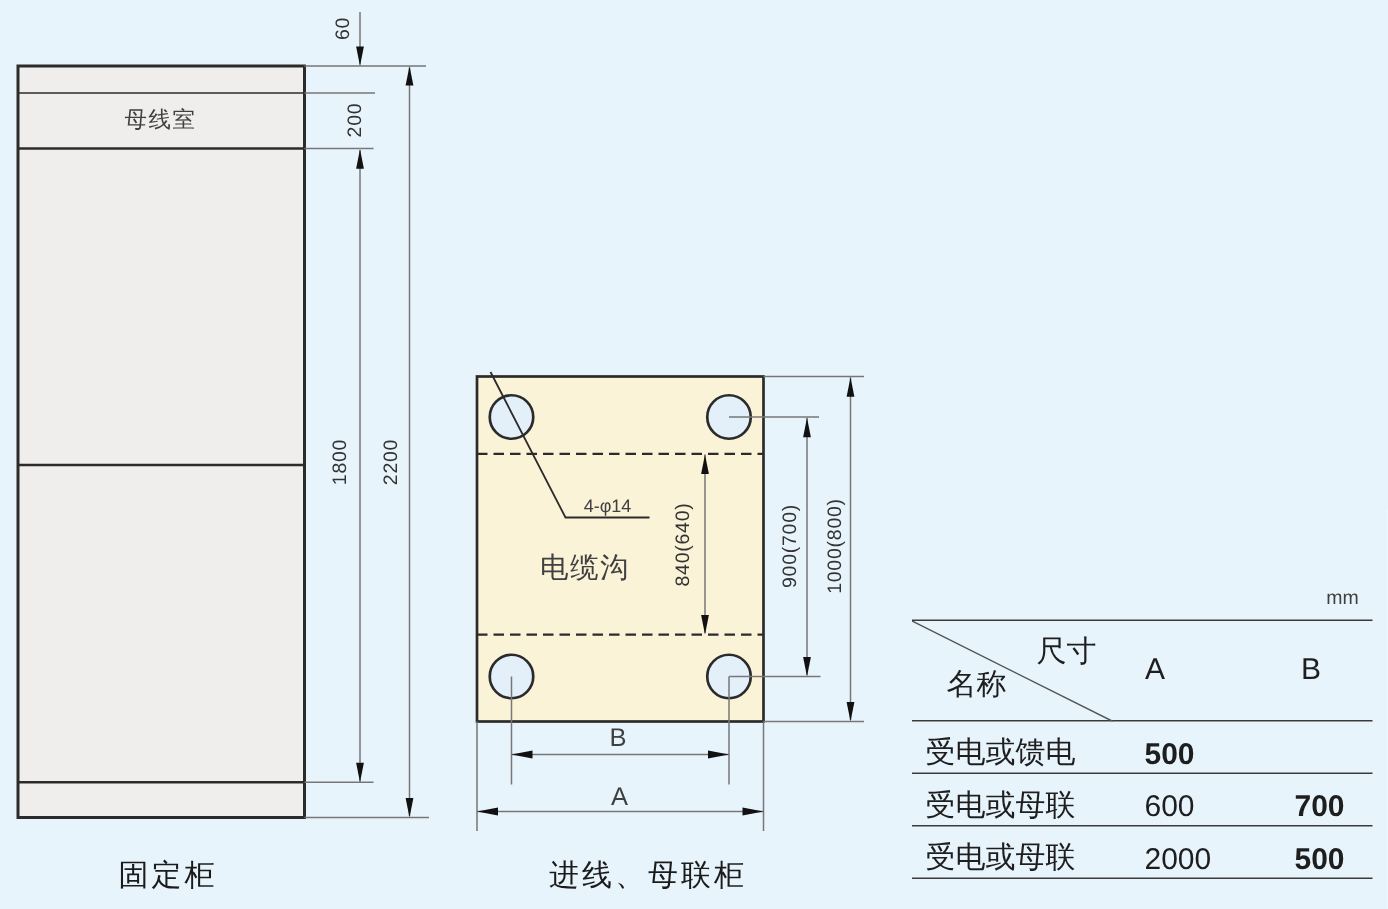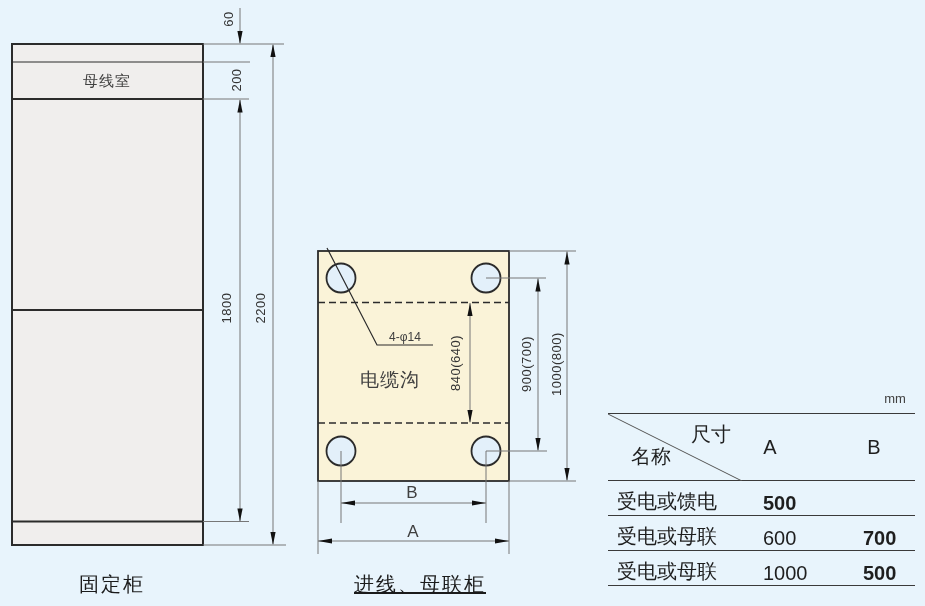--- a/index.html
+++ b/index.html
@@ -125,21 +125,21 @@
   <div class="lbl" style="left:107px;top:80px;font-size:15px;letter-spacing:1px;">母线室</div>
   <div class="lbl caption" style="left:112px;top:584px;">固定柜</div>
 
   <div class="lbl" style="left:405px;top:337px;font-size:12px;">4-φ14</div>
   <div class="lbl" style="left:390px;top:379px;font-size:19px;letter-spacing:1px;">电缆沟</div>
   <div class="lbl rot dim" style="left:455px;top:363px;">840(640)</div>
   <div class="lbl rot dim" style="left:526px;top:364px;">900(700)</div>
   <div class="lbl rot dim" style="left:556px;top:364px;">1000(800)</div>
   <div class="lbl" style="left:412px;top:492px;font-size:17px;">B</div>
   <div class="lbl" style="left:413px;top:531px;font-size:17px;">A</div>
-  <div class="lbl caption" style="left:420px;top:584px;text-decoration:underline;">进线、母联柜</div>
+  <div class="lbl caption" style="left:432px;top:584px;">进线、母联柜</div>
 
   <div class="lbl" style="left:895px;top:398px;font-size:13px;">mm</div>
 
   <div class="dim-table">
     <div class="dt-header">
       <svg width="307" height="67" style="position:absolute;left:0;top:0;">
         <line x1="0" y1="0" x2="134" y2="67" stroke="#555" stroke-width="1"></line>
       </svg>
       <span class="hdr-lbl" style="left:103px;top:20px;">尺寸</span>
       <span class="hdr-lbl" style="left:31px;top:42px;margin-left:12px;">名称</span>
@@ -150,18 +150,18 @@
       <span class="c-name">受电或馈电</span>
       <span class="c-b">500</span>
     </div>
     <div class="dt-row">
       <span class="c-name">受电或母联</span>
       <span class="c-a">600</span>
       <span class="c-b">700</span>
     </div>
     <div class="dt-row">
       <span class="c-name">受电或母联</span>
-      <span class="c-a">1000</span>
+      <span class="c-a">2000</span>
       <span class="c-b">500</span>
     </div>
   </div>
 
 </div>
 
 </body></html>

